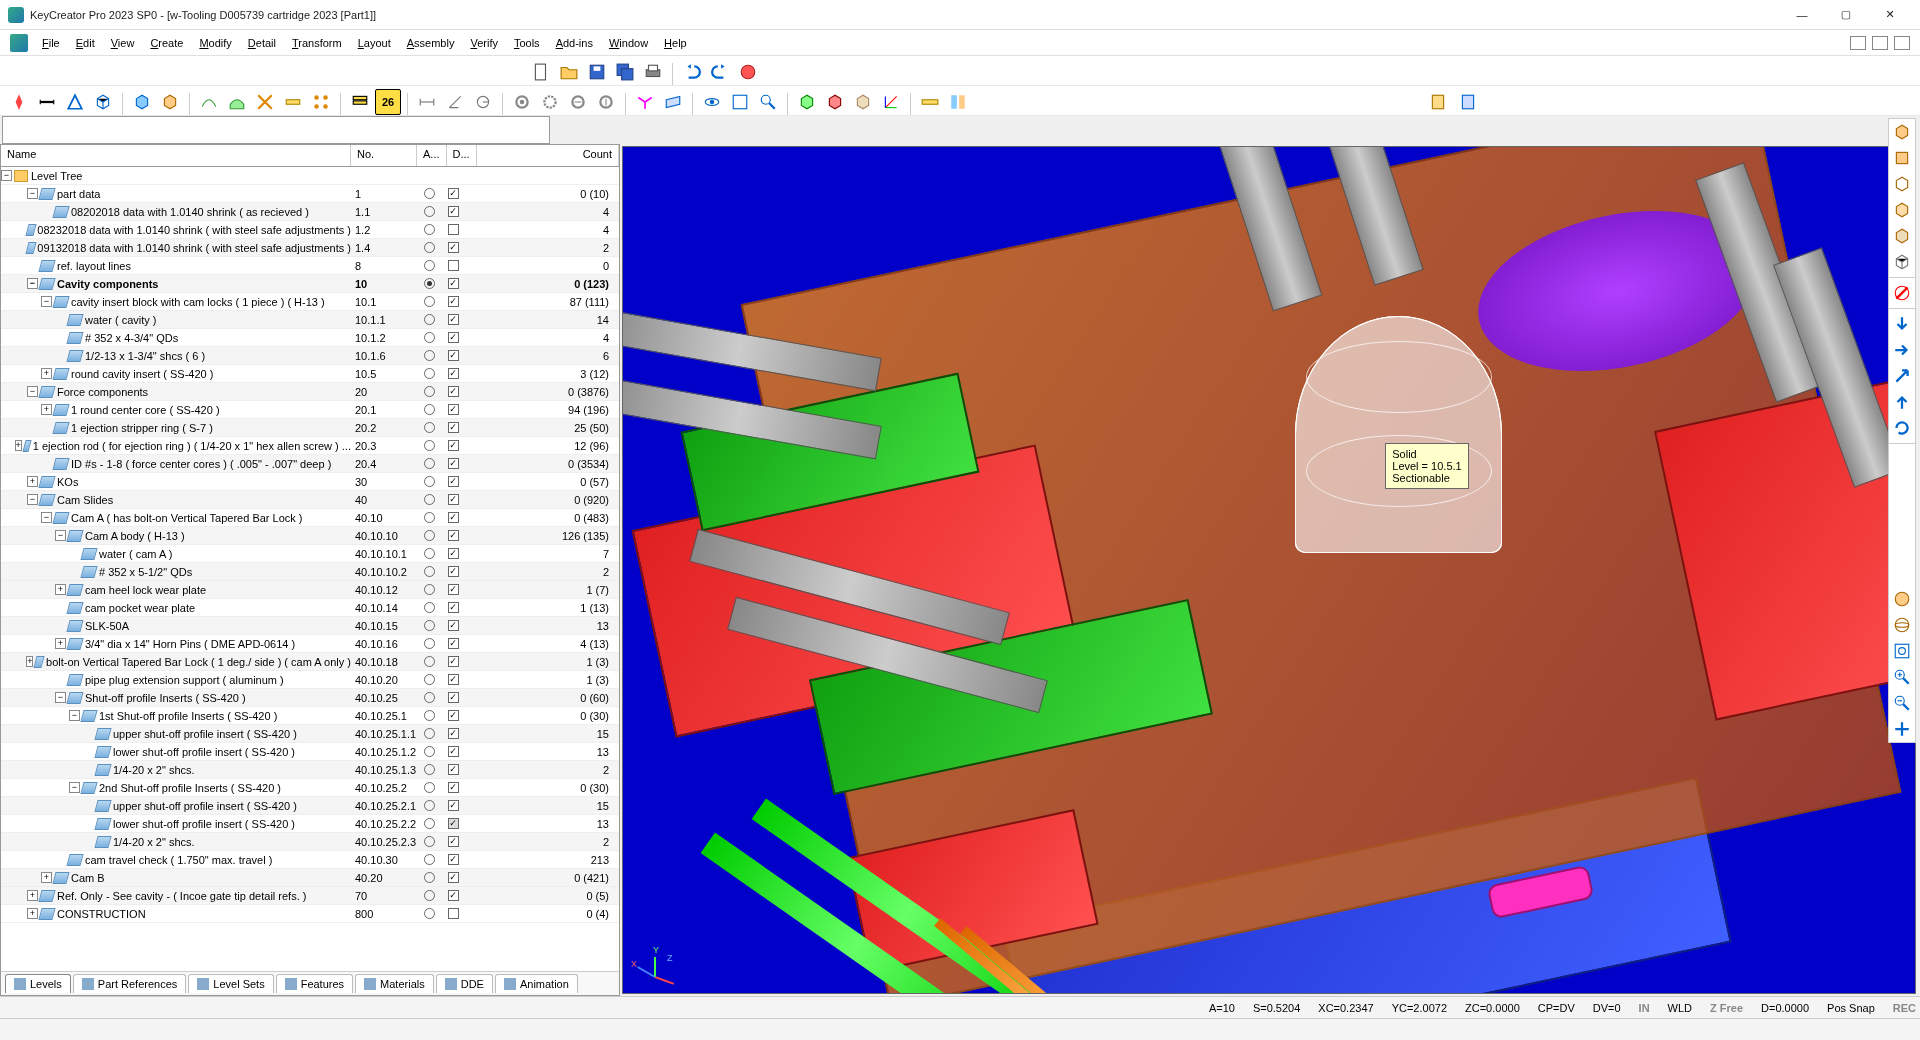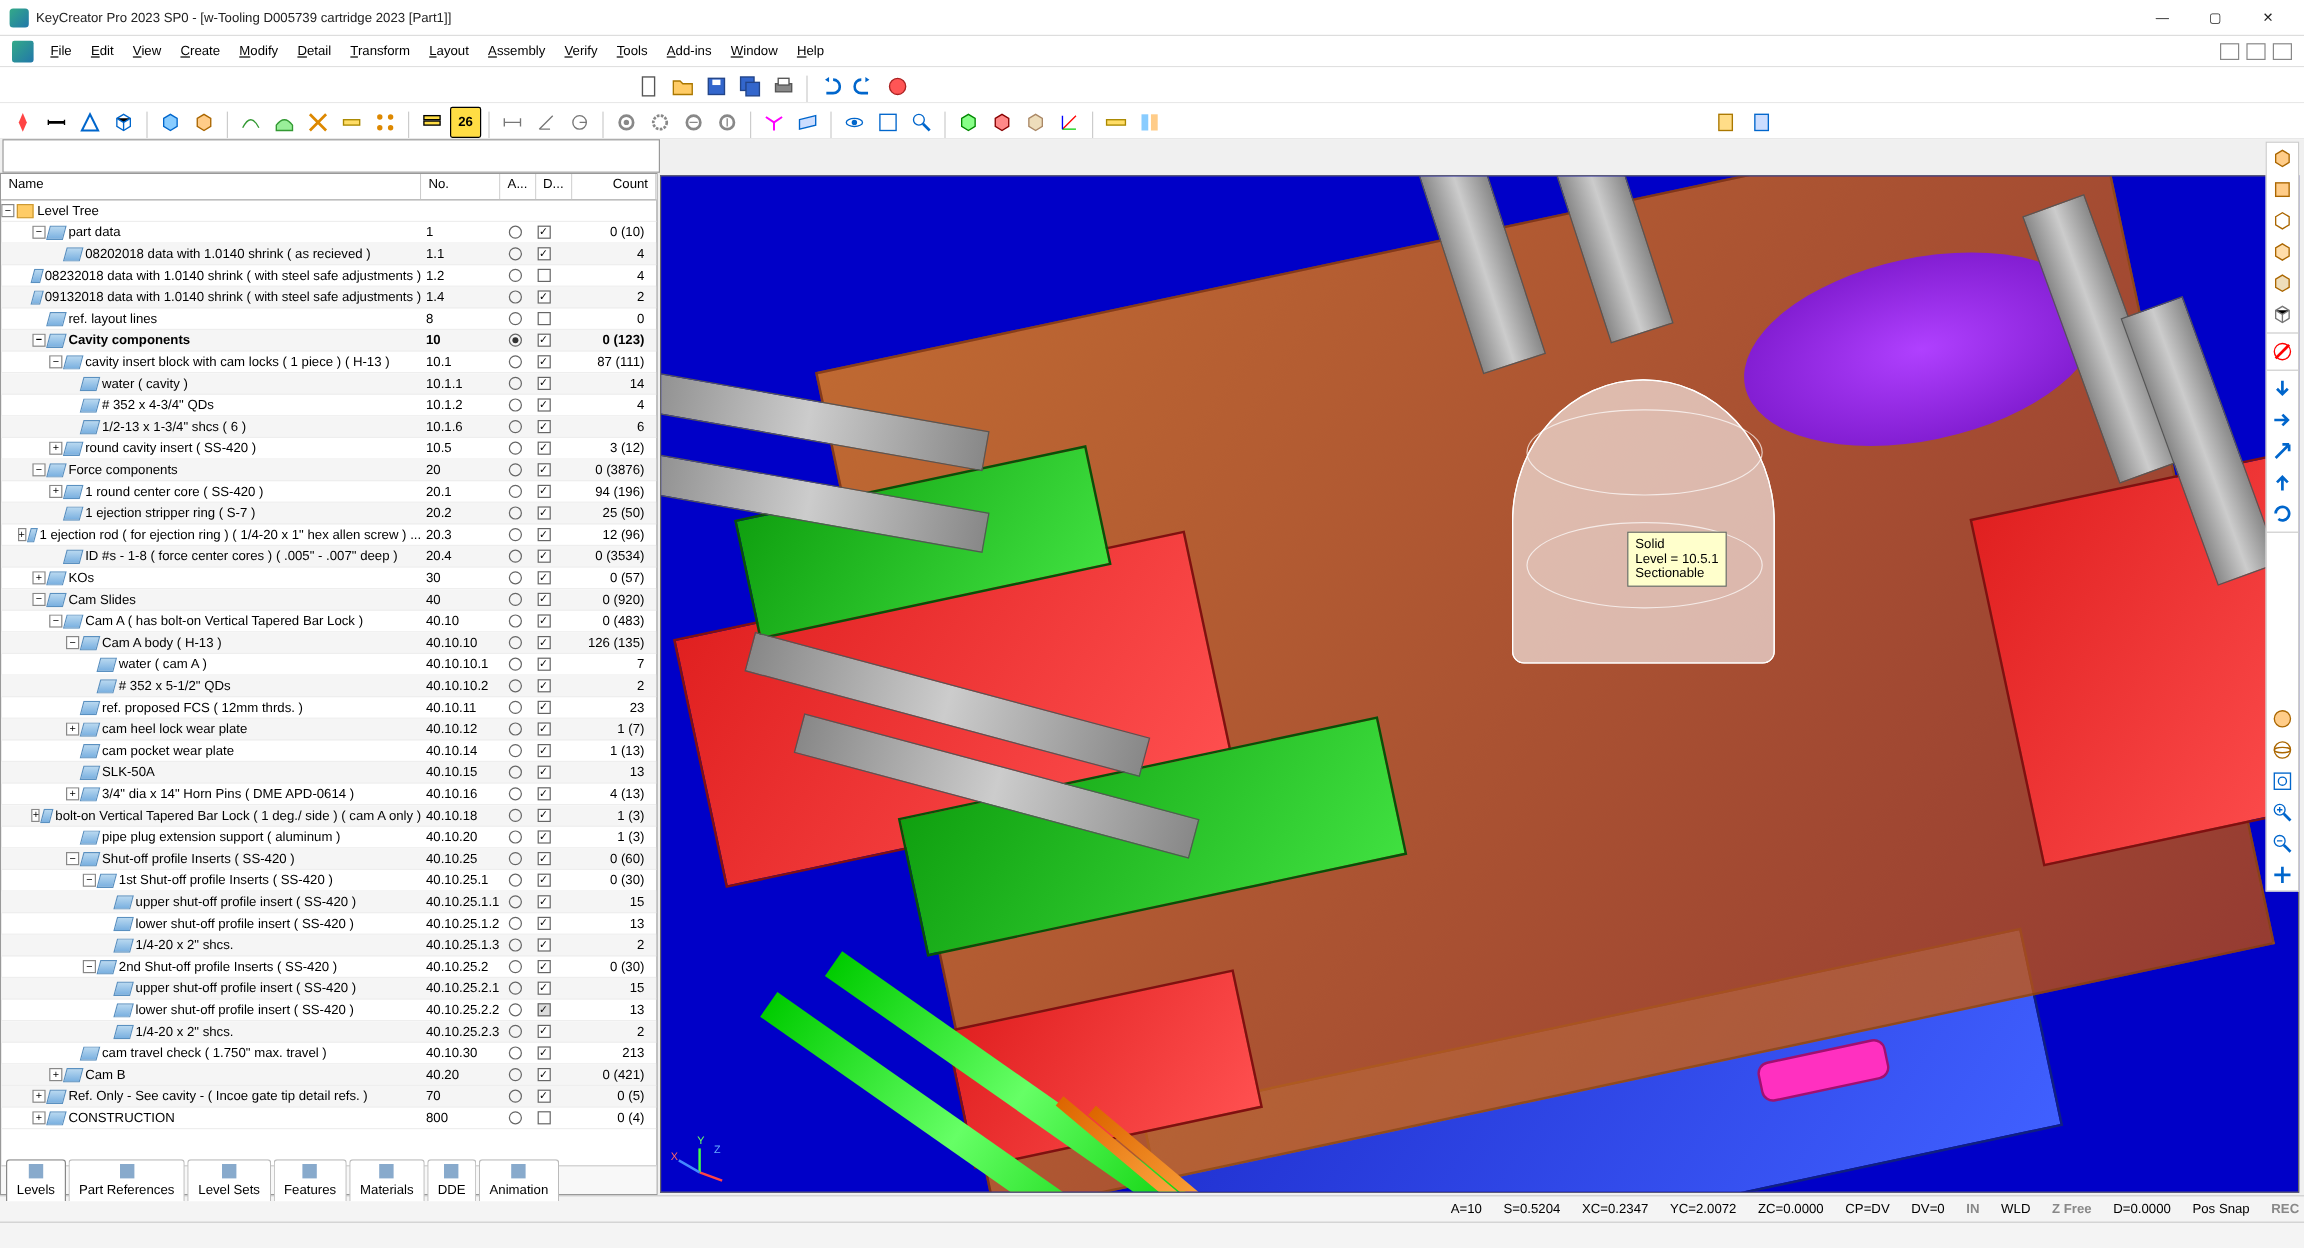--- a/index.html
+++ b/index.html
@@ -24,21 +24,21 @@
 .toolbar-row { height: 30px; background: #fff; display:flex; align-items:flex-end; padding:0 6px; gap:2px; border-bottom:1px solid #e8e8e8;}
 .tbtn { width:26px; height:26px; display:flex; align-items:center; justify-content:center; border:1px solid transparent; cursor:pointer; border-radius:2px;}
 .tbtn svg { width:18px; height:18px; }
 .tsep { width:1px; height:22px; background:#ccc; margin:0 4px;}
 
 .input-row { height: 28px; background:#fff; border:1px solid #999; margin:0; display:flex; align-items:center; width:548px;}
 .input-wrap{ display:flex; align-items:center; padding-left:2px;}
 
 
 .main { display:flex; height: calc(1040px - 30px - 26px - 30px - 30px - 28px - 22px - 22px); }
-.left-panel { width:548px; background:#fff; border:1px solid #999; display:flex; flex-direction:column;justify-content:flex-end; }
+.left-panel { width:620px; background:#fff; border:1px solid #999; display:flex; flex-direction:column;justify-content:flex-end; }
 .viewport { flex:1; position:relative; background:#0000c8; margin:2px 4px 2px 2px; border:1px solid #666;}
 
 
 .tree-header { display:flex; background:#fff; border-bottom:1px solid #999; height:22px; align-items:stretch;}
 .tree-header .th { border-right:1px solid #ccc; padding:3px 6px; font-weight:normal; color:#000; background:#fff;}
 .th-name{ flex:0 0 350px;} .th-no{flex:0 0 66px;} .th-a{flex:0 0 24px;} .th-d{flex:0 0 24px;} .th-count{flex:1; text-align:right; padding-right:10px;}
 
 .tree-body{ flex:1; overflow-y:auto; overflow-x:hidden;}
 .tree-row{ display:flex; height:18px; align-items:center; border-bottom:1px solid #eee;}
 .tree-row.alt{ background:#f5f5f5;}
@@ -54,21 +54,21 @@
 .ricon.layer{ background:linear-gradient(180deg,#b8d8f0,#7ab0e0); border:1px solid #5a90c0; transform:skewX(-15deg);}
 .ricon.folder{ background:#fc6; border:1px solid #c93;}
 .radio{ width:11px; height:11px; border:1px solid #666; border-radius:50%; display:inline-block; cursor:pointer;}
 .radio.on::after{content:""; display:block; width:5px; height:5px; background:#333; border-radius:50%; margin:2px;}
 .chk{ width:11px; height:11px; border:1px solid #666; display:inline-flex; align-items:center; justify-content:center; cursor:pointer; background:#fff;}
 .chk.on::after{content:"✓"; font-size:9px; line-height:1; color:#000;}
 .chk.gray{ background:#ddd;}
 
 
 .tree-tabs{ height:24px; display:flex; align-items:center; background:#f8f8f8; border-top:1px solid #ccc; padding:0 4px; gap:2px;}
-.tree-tab{ padding:3px 8px; border:1px solid #bbb; background:#fff; cursor:pointer; display:flex; align-items:center; gap:4px; border-bottom:none; border-radius:3px 3px 0 0;flex-direction:column;}
+.tree-tab{ padding:3px 8px; border:1px solid #bbb; background:#fff; cursor:pointer; display:flex; align-items:center; gap:4px; border-bottom:none; border-radius:3px 3px 0 0;}
 .tree-tab.active{ background:#fff; font-weight:normal; border-color:#888;}
 .tab-ico{ width:12px; height:12px; background:#8ac; display:inline-block;}
 
 
 .vtoolbar{ position:absolute; right:4px; top:118px; width:28px; background:#fff; border:1px solid #ccc; display:flex; flex-direction:column; z-index:5;}
 .vtoolbar .vtbtn{ width:26px; height:26px; display:flex; align-items:center; justify-content:center; cursor:pointer;}
 .vtoolbar .vsep{ height:1px; background:#ccc; margin:2px 0;}
 
 .top-right-icons{ position:absolute; right:440px; top:90px; display:flex; gap:6px;}
 .tri{ width:24px; height:24px; display:flex; align-items:center; justify-content:center; cursor:pointer;}
@@ -763,36 +763,20 @@
             <span># 352 x   5-1/2" QDs</span>
           </div>
           <div class="tr-no">40.10.10.2</div>
           <div class="tr-a">
             <span class="radio"></span>
           </div>
           <div class="tr-d">
             <span class="chk on"></span>
           </div>
           <div class="tr-count">2</div>
-        </div>
-        <div class="tree-row">
-          <div class="tr-name">
-            <span class="spacer" style="width:54px"></span>
-            <span class="spacer" style="width:13px"></span>
-            <span class="ricon layer"></span>
-            <span>ref. proposed   FCS    ( 12mm thrds. )</span>
-          </div>
-          <div class="tr-no">40.10.11</div>
-          <div class="tr-a">
-            <span class="radio"></span>
-          </div>
-          <div class="tr-d">
-            <span class="chk on"></span>
-          </div>
-          <div class="tr-count">23</div>
         </div>
         <div class="tree-row alt">
           <div class="tr-name">
             <span class="spacer" style="width:54px"></span>
             <span class="exp">+</span>
             <span class="ricon layer"></span>
             <span>cam heel lock wear plate</span>
           </div>
           <div class="tr-no">40.10.12</div>
           <div class="tr-a">

